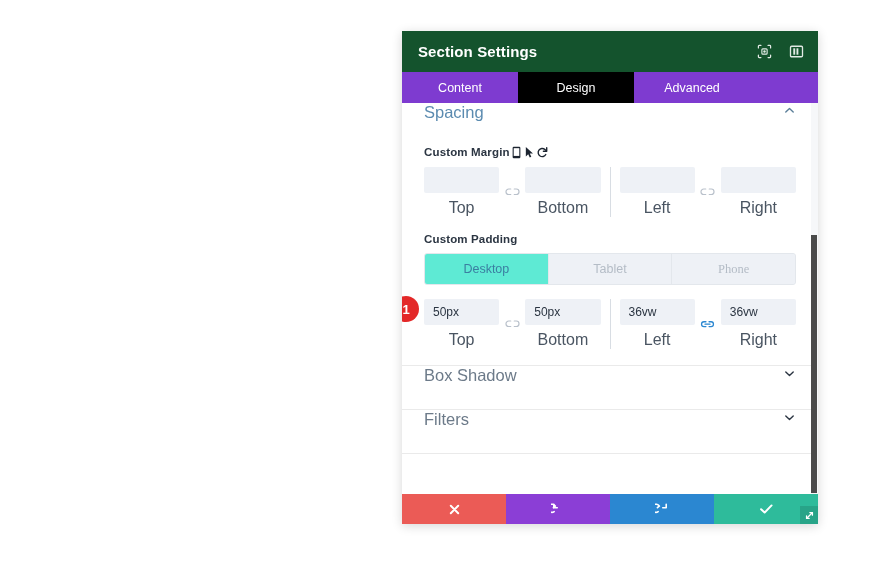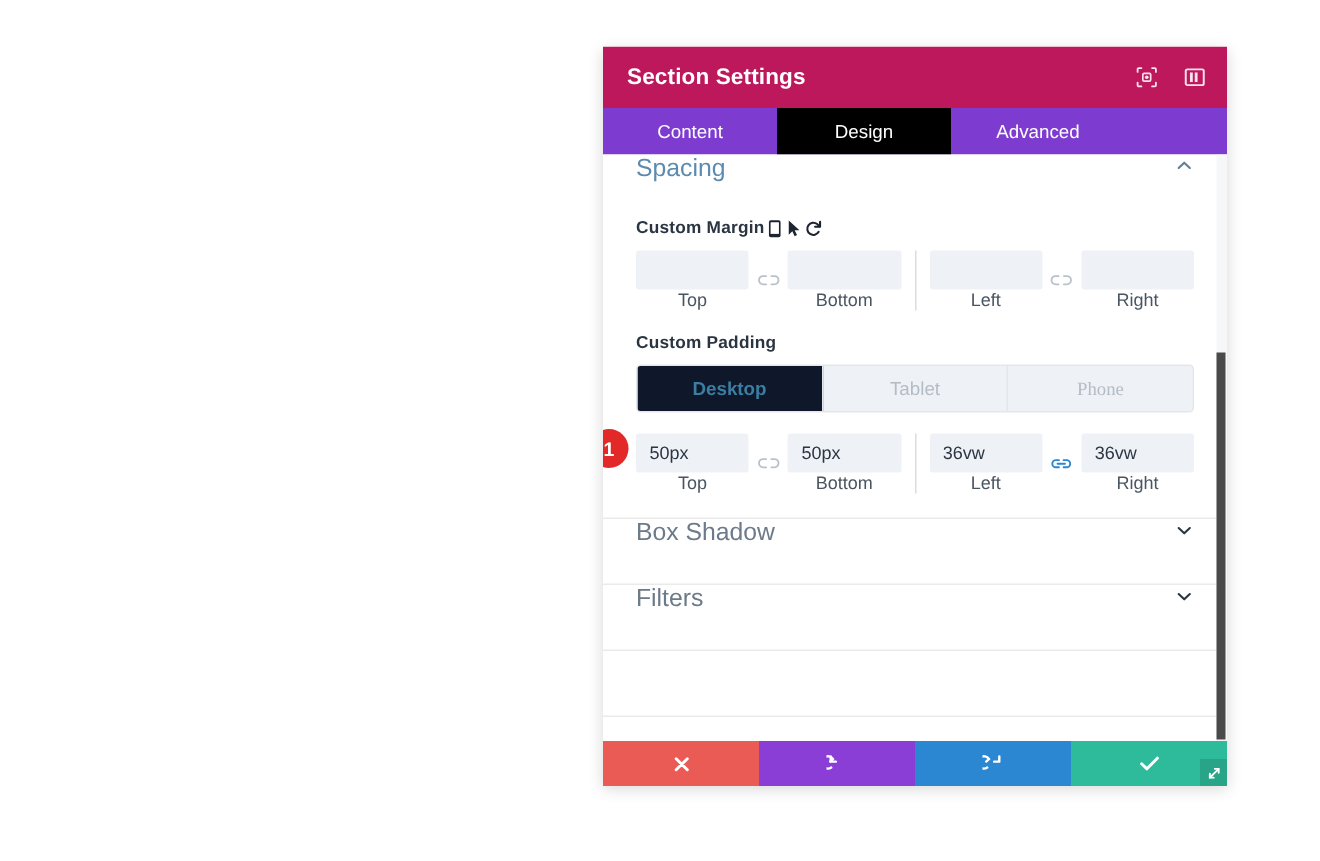--- a/index.html
+++ b/index.html
@@ -24,21 +24,21 @@
     height: 493px;
     background: #ffffff;
     box-shadow: 0 2px 10px rgba(0,0,0,0.16);
     display: flex;
     flex-direction: column;
     overflow: hidden;
   }
 
   
   .panel-header {
-    background: #be185d;
+    background: #14532d;
     height: 41px;
     flex: 0 0 41px;
     display: flex;
     align-items: center;
     padding: 0 14px 0 16px;
     position: relative;
   }
   .panel-title {
     color: #ffffff;
     font-size: 15px;
@@ -180,22 +180,23 @@
     box-sizing: border-box;
     padding: 0 9px;
     font-family: "Liberation Sans", sans-serif;
     font-size: 12px;
     color: #2b3542;
     outline: none;
   }
   .qinput::placeholder { color: #a9b2bd; }
   .qcap {
     text-align: center;
-    font-size: 12px;
+    font-size: 16px;
     color: #4a5562;
+    padding-top: 6px;
   }
   .link-btn {
     width: 26px;
     flex: 0 0 26px;
     height: 26px;
     display: flex;
     align-items: center;
     justify-content: center;
     cursor: pointer;
   }
@@ -215,23 +216,23 @@
     font-size: 12.5px;
     line-height: 30px;
     height: 30px;
     color: #b4bcc6;
     background: #eef1f6;
     cursor: pointer;
     border-right: 1px solid #e3e7ec;
   }
   .device-tab:last-child { border-right: none; font-family: Liberation Serif, serif; }
   .device-tab.active {
-    background: #0f172a;
+    background: #5eead4;
     color: #3b7ea1;
-    font-weight: bold;
+    font-weight: normal;
   }
 
   .padding-block {
     margin-top: 16px;
     position: relative;
   }
 
   
   .badge-num {
     position: absolute;

